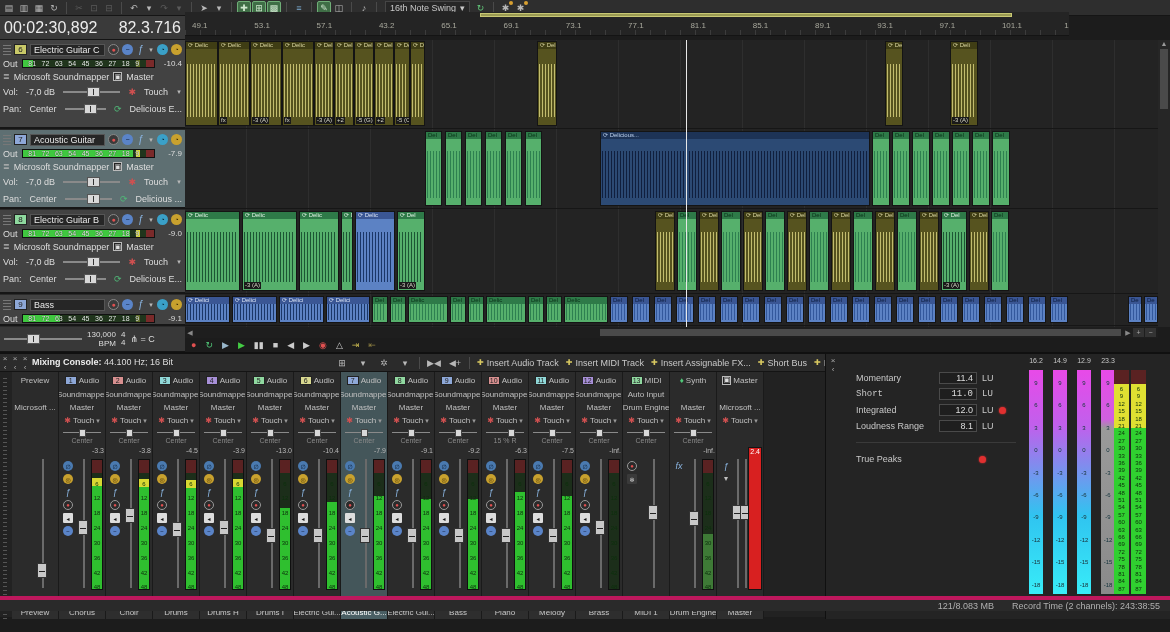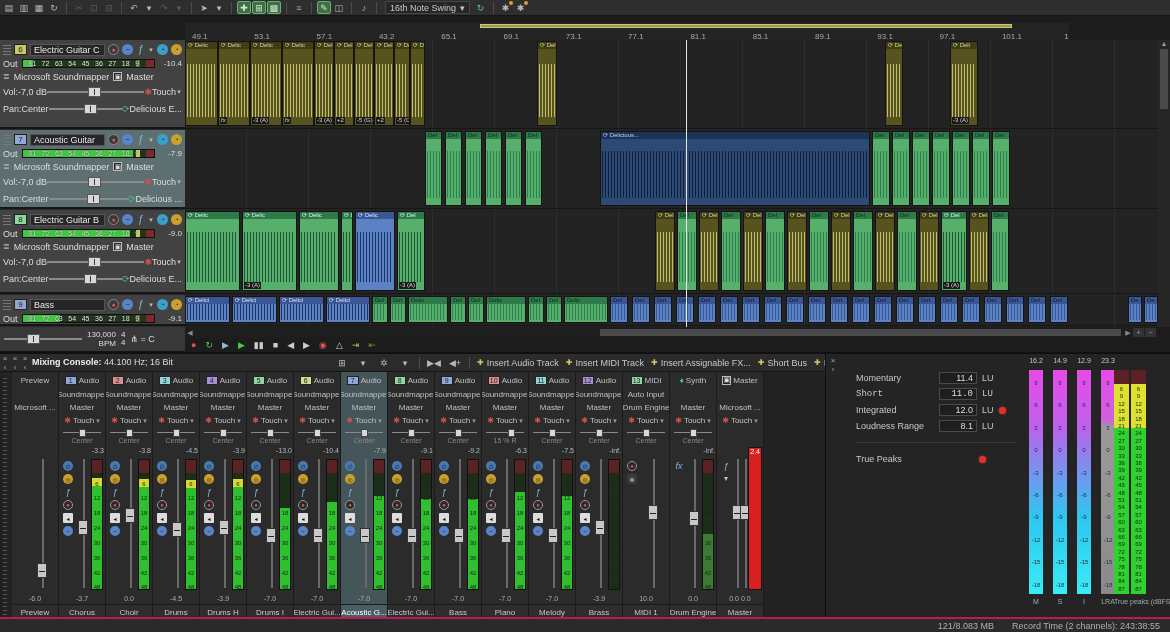--- a/index.html
+++ b/index.html
@@ -22,21 +22,21 @@
   #swing-combo { display:flex; align-items:center; gap:4px; background:#262626; border:1px solid #454545;
                  height:13px; padding:0 4px; margin:0 3px; color:#c8c8c8; }
 
   
   #timecode { position:absolute; left:0; top:16px; width:185px; height:24px; background:#3a3a3a;
               border-bottom:1px solid #141414; display:flex; align-items:center; justify-content:space-between;
               padding:0 4px; }
   #timecode .tc { font-size:16px; color:#ececec; letter-spacing:0px; }
 
   
-  #ruler { position:absolute; left:185px; top:23px; width:884px; height:24px; background:#242424;
+  #ruler { position:absolute; left:185px; top:12px; width:884px; height:24px; background:#242424;
            border-bottom:1px solid #141414; overflow:hidden; }
   #loopbar { position:absolute; left:295px; top:1px; width:532px; height:4px; background:#9a9a52;
              border:1px solid #c8c874; }
   .rtick { position:absolute; top:9px; font-size:8px; color:#a8a89c; }
   #ruler .minor { position:absolute; left:0; right:0; bottom:0; height:5px;
     background:repeating-linear-gradient(90deg,#3c3c3c 0 1px,transparent 1px 15px); }
 
   
   #headers { position:absolute; left:0; top:40px; width:185px; height:287px; background:#2a2a2a; }
   .thdr { position:absolute; left:0; width:185px; background:#424242; border-bottom:2px solid #161616;
@@ -61,21 +61,21 @@
   .hmeter { flex:1; height:9px; background:#20351c; border:1px solid #111; position:relative; overflow:hidden; }
   .hm-lit { position:absolute; left:0; top:0; bottom:0; background:#3fc83f; }
   .hm-yel { position:absolute; top:0; bottom:0; width:3%; left:86%; background:#d8d83a; }
   .hm-red { position:absolute; top:0; bottom:0; right:0; width:6%; background:#7a2a2a; }
   .hm-num { position:absolute; top:0; font-size:7px; color:#e8f0e8; text-shadow:0 0 1px #000; }
   .outval { width:24px; text-align:right; color:#ddd; font-size:8px; }
   .devrow { display:flex; align-items:center; gap:4px; height:13px; color:#ddd; }
   .devico { color:#b8b8b8; font-size:8px; }
   .busico { width:9px; height:9px; border:1px solid #bbb; background:#222; color:#ddd; font-size:7px;
             display:flex; align-items:center; justify-content:center; }
-  .volrow,.panrow { display:flex; align-items:center; gap:0; height:17px; color:#ddd; }
+  .volrow,.panrow { display:flex; align-items:center; gap:8px; height:17px; color:#ddd; }
   .hslider { flex:1; height:10px; position:relative; }
   .hslider .line { position:absolute; left:0; right:0; top:4px; height:2px; background:#8a8a8a; }
   .hslider .thumb { position:absolute; top:0; width:13px; height:10px; background:#d8d8d8;
                     border:1px solid #555; display:flex; align-items:center; justify-content:center; }
   .hslider .thumb::after { content:""; width:1px; height:6px; background:#333; }
   .gearred { color:#d05050; font-size:9px; }
   .plugico { color:#50b878; font-size:9px; }
 
   
   #tempo { position:absolute; left:0; top:327px; width:185px; height:25px; background:#383838;
@@ -199,22 +199,22 @@
                   text-shadow:0 0 1px #fff3; }
   .vmeter .vlab { position:absolute; top:228px; left:0; right:0; text-align:center; font-size:7px; color:#a8a8a8; }
   .tpmeter { position:absolute; width:15px; top:16px; height:224px; background:#1c2e1a; overflow:hidden; }
   .tpmeter .mz { position:absolute; left:0; right:0; top:0; height:14px; background:#5a2222; }
   .tpmeter .yz { position:absolute; left:0; right:0; top:14px; height:44px; background:#e0e032; }
   .tpmeter .gz { position:absolute; left:0; right:0; top:58px; bottom:0; background:#30d030; }
   .tpmeter .tnum { position:absolute; left:0; right:0; text-align:center; font-size:6px; color:#0c300c; }
   #tplab { position:absolute; left:288px; top:244px; font-size:7px; color:#a8a8a8; width:60px; }
 
   
-  #status { position:absolute; left:0; top:617px; width:1170px; height:15px; background:#2a2a2a;
-            border-top:2px solid #be185d; display:flex; align-items:center; justify-content:flex-end;
+  #status { position:absolute; left:0; top:596px; width:1170px; height:15px; background:#2a2a2a;
+            border-top:4px solid #be185d; display:flex; align-items:center; justify-content:flex-end;
             gap:18px; padding-right:10px; color:#b0b0b0; }
 </style>
 </head>
 <body>
 
 <div id="app">
   <div id="toolbar">
       <span class="tbi">▤</span>
       <span class="tbi">▥</span>
       <span class="tbi">▦</span>
@@ -246,20 +246,24 @@
       <div id="swing-combo">
         <span>16th Note Swing</span>
         <span>▾</span>
       </div>
       <span class="tbi green">↻</span>
       <span class="tbsep"></span>
       <span class="tbi dot">✱</span>
       <span class="tbi dot">✱</span>
     </div>
 
+  <div id="timecode">
+    <span class="tc">00:02:30,892</span>
+    <span class="tc">82.3.716</span>
+  </div>
 
   <div id="ruler">
     <div id="loopbar"></div>
     <div class="minor"></div>
   <span class="rtick" style="left: 7px;">49.1</span>
       <span class="rtick" style="left: 69.3px;">53.1</span>
       <span class="rtick" style="left: 131.6px;">57.1</span>
       <span class="rtick" style="left: 193.9px;">43.2</span>
       <span class="rtick" style="left: 256.2px;">65.1</span>
       <span class="rtick" style="left: 318.5px;">69.1</span>

